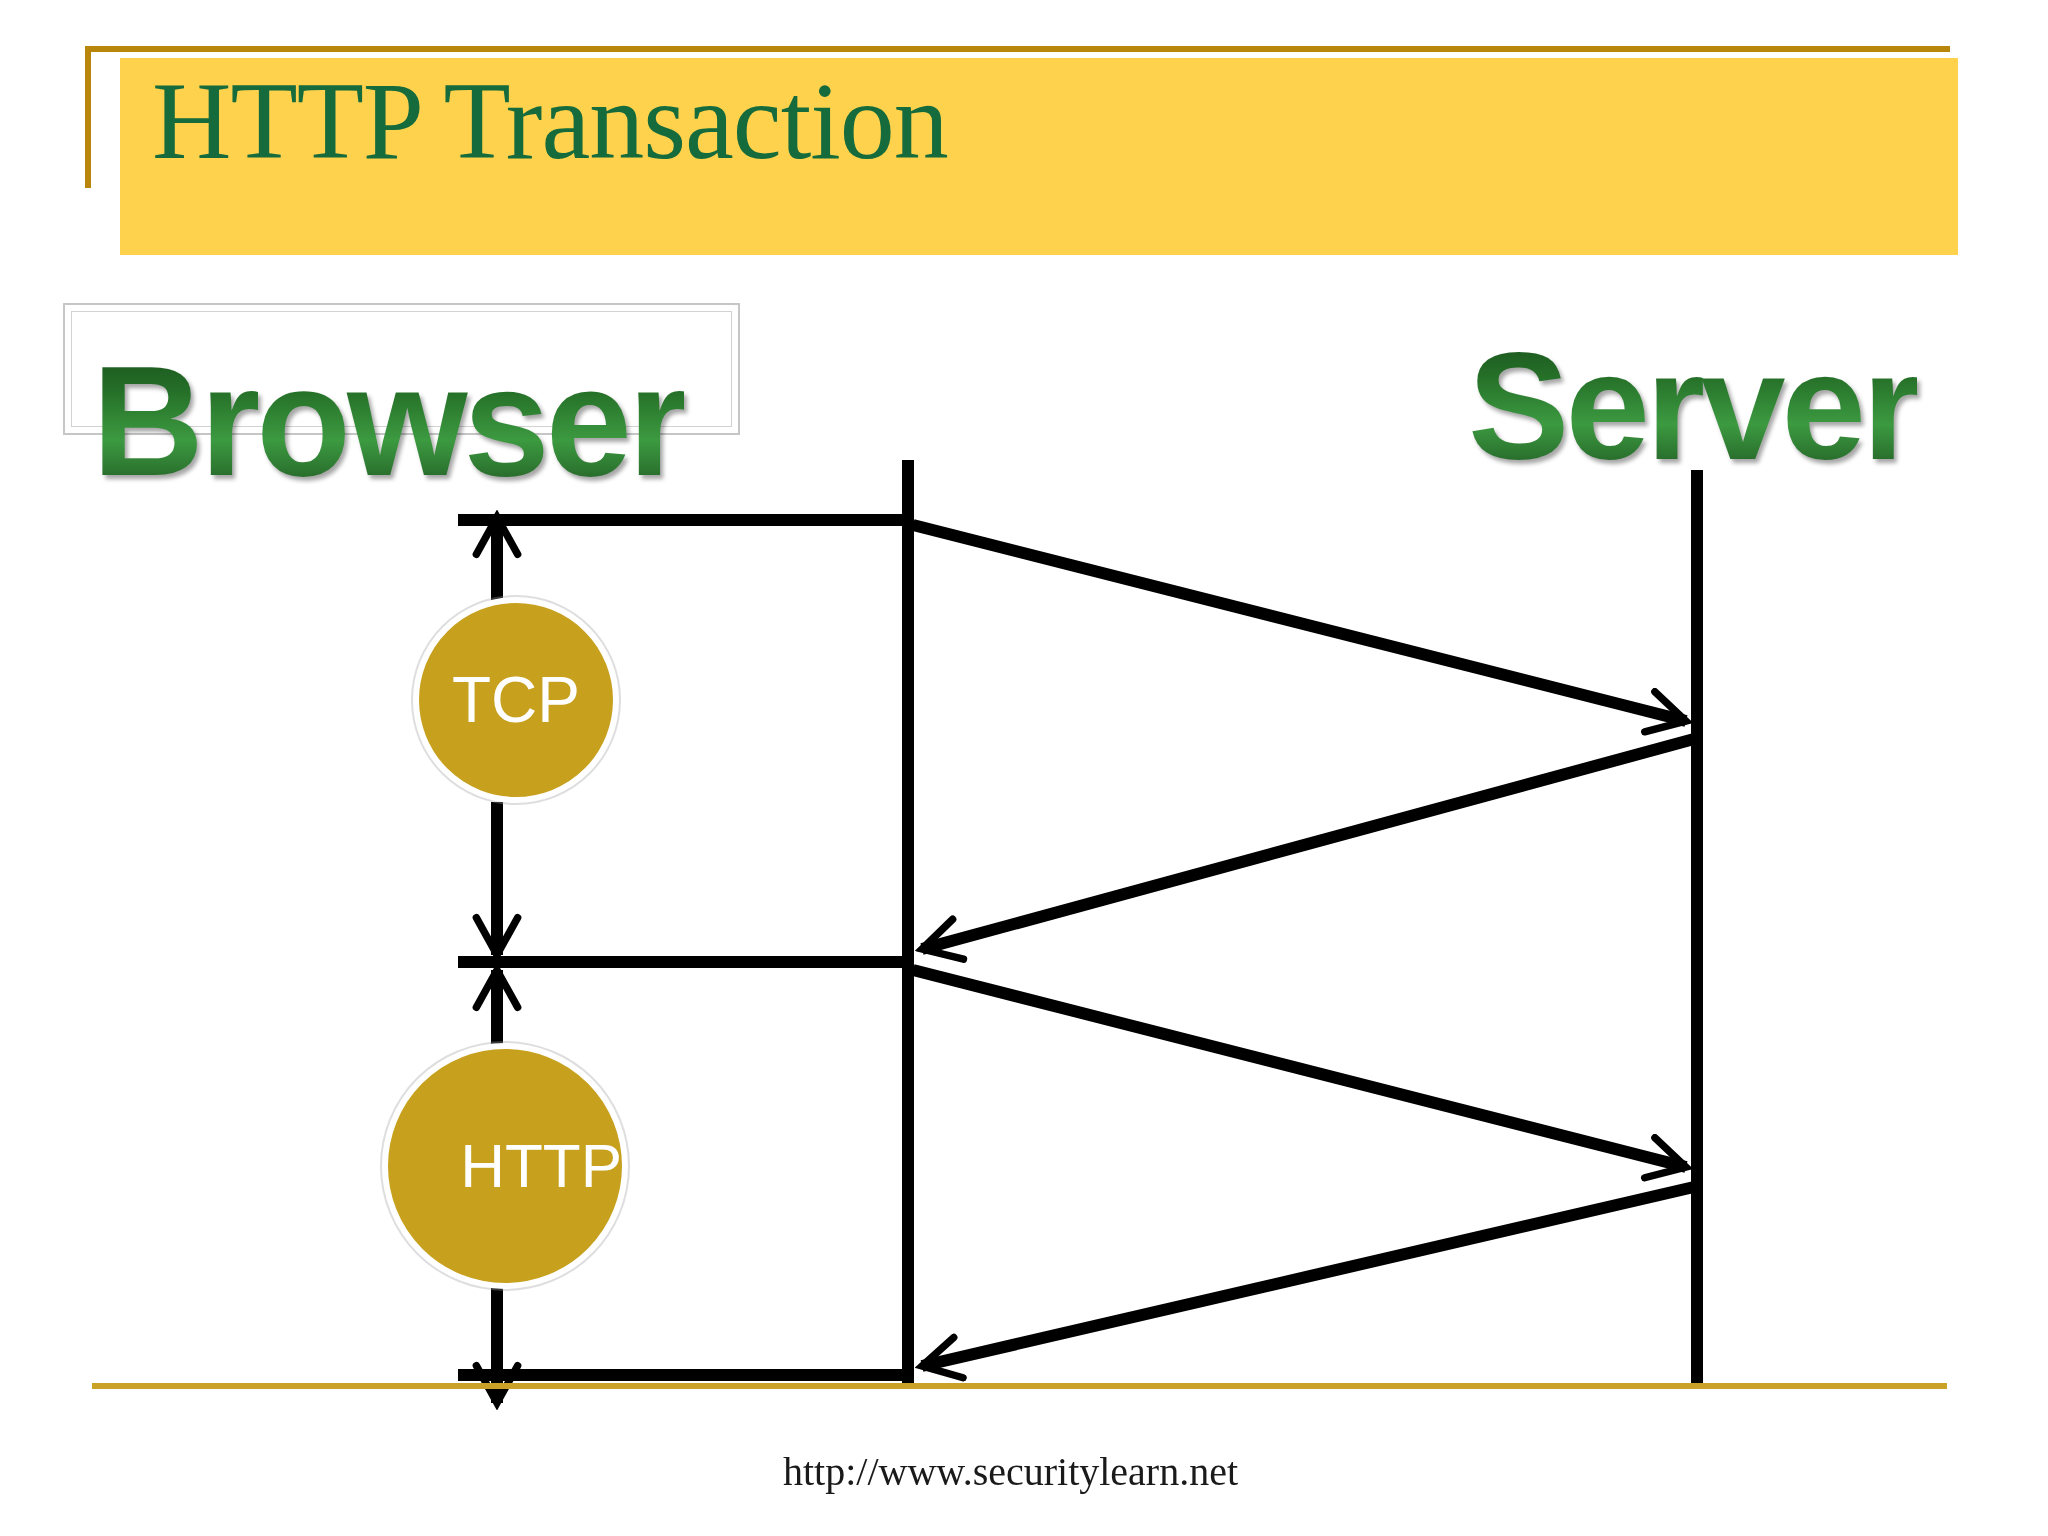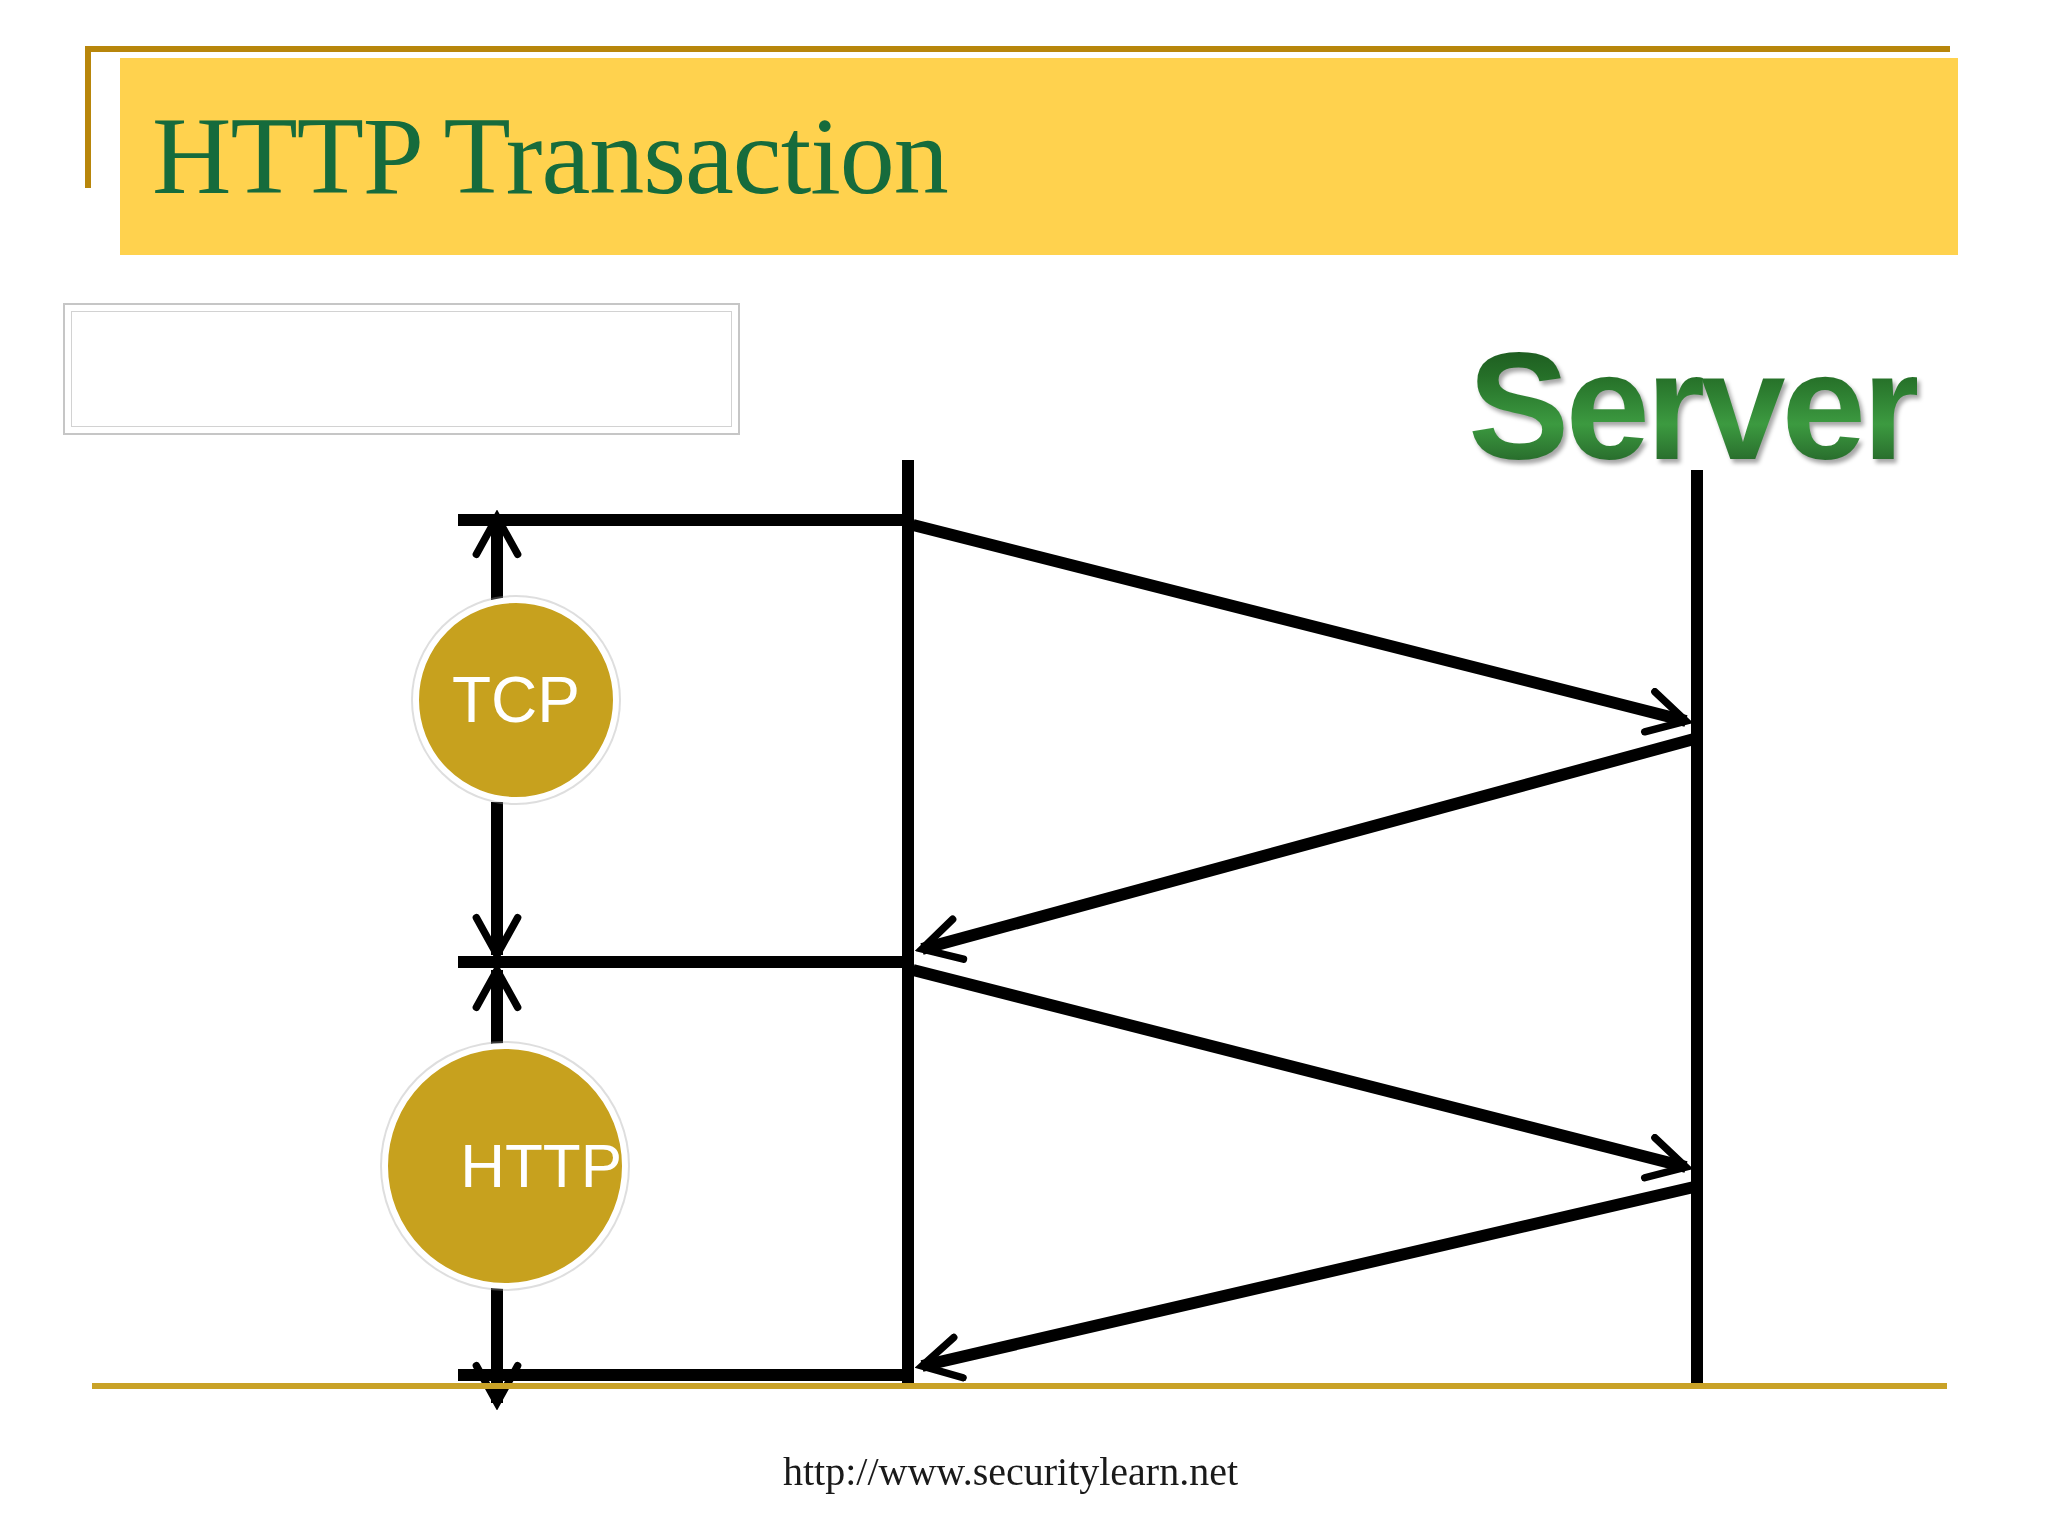--- a/index.html
+++ b/index.html
@@ -9,21 +9,21 @@
   }
   .abs{position:absolute;}
 
   
   .gold-line-h{left:85px;top:46px;width:1865px;height:6px;background:var(--accent-gold,#B8860B);}
   .gold-line-v{left:85px;top:46px;width:6px;height:142px;background:var(--accent-gold,#B8860B);}
 
   
   .banner{
     left:120px;top:58px;width:1838px;height:197px;background:var(--banner-bg,#FFD24E);
-    display:flex;align-items:center;
+    display:flex;align-items:flex-start;
   }
   .title{
     margin:0;padding-left:32px;
     font-family:"Liberation Serif",serif;font-weight:400;
     font-size:110px;letter-spacing:-1px;color:var(--title-green,#166B3C);
     white-space:nowrap;
   }
 
   
   .browser-box{
@@ -111,20 +111,21 @@
       <line x1="497" y1="1045" x2="497" y2="970" marker-end="url(#arrowV)"></line>
       <line x1="497" y1="1288" x2="497" y2="1403" marker-end="url(#arrowV)"></line>
 
       <line x1="913" y1="525" x2="1686" y2="721" marker-end="url(#arrowV)"></line>
       <line x1="1694" y1="739" x2="922" y2="949" marker-end="url(#arrowV)"></line>
       <line x1="913" y1="970" x2="1686" y2="1167" marker-end="url(#arrowV)"></line>
       <line x1="1694" y1="1187" x2="922" y2="1366" marker-end="url(#arrowV)"></line>
     </g>
   </svg>
 
+  <div class="abs actor-label browser">Browser</div>
   <div class="abs phase-circle tcp">
     <span>TCP</span>
   </div>
 
   <div class="abs actor-label server">Server</div>
   <div class="abs phase-circle http">
     <span>HTTP</span>
   </div>
 
   <div class="abs bottom-divider"></div>

